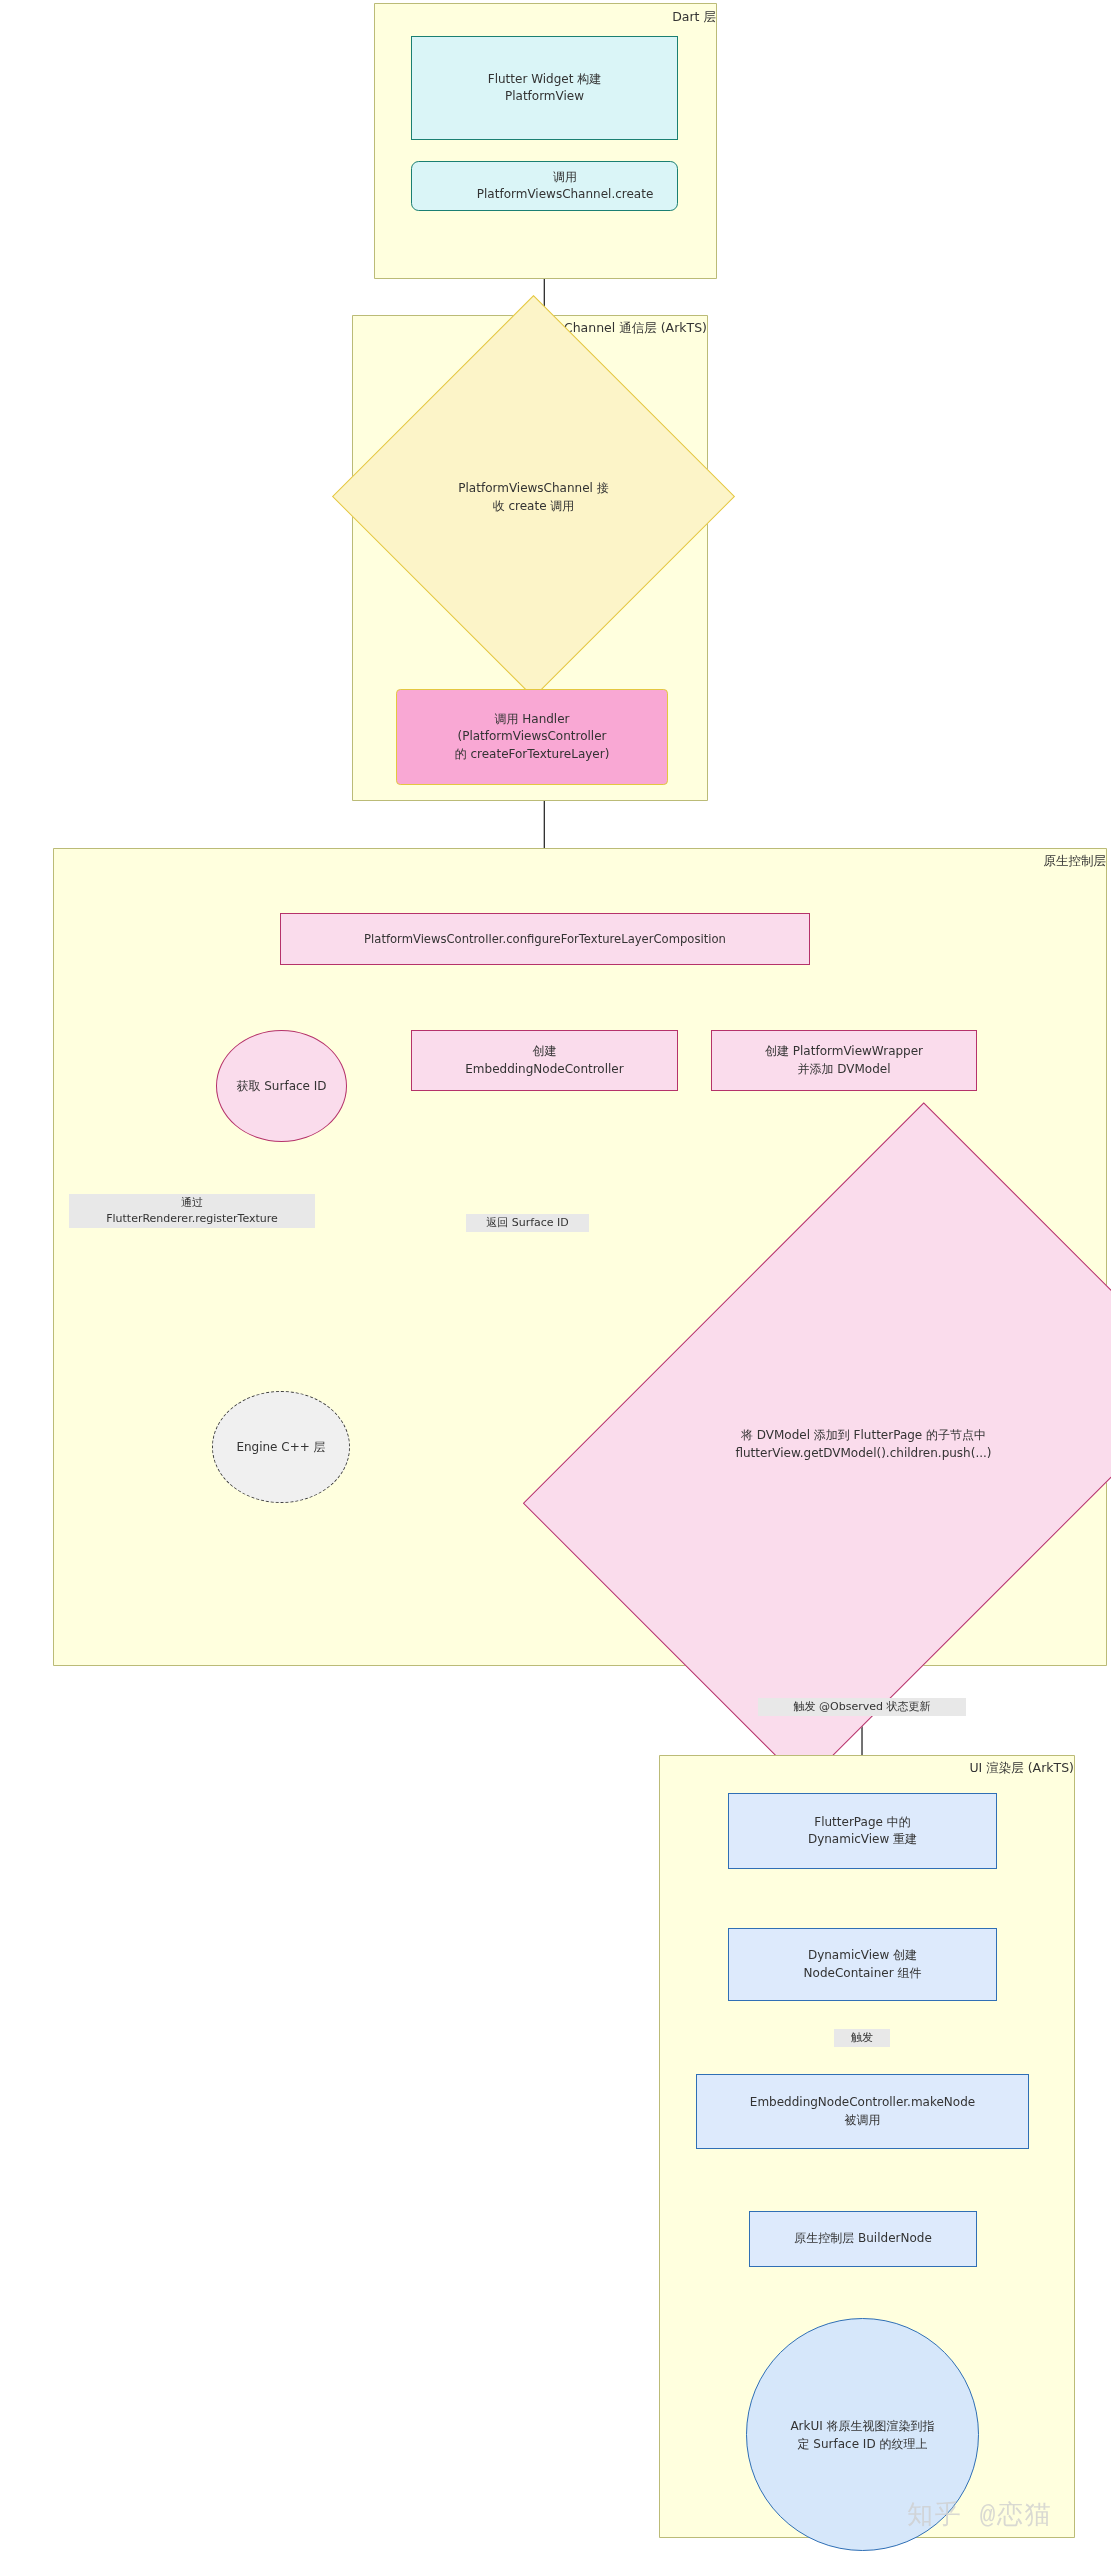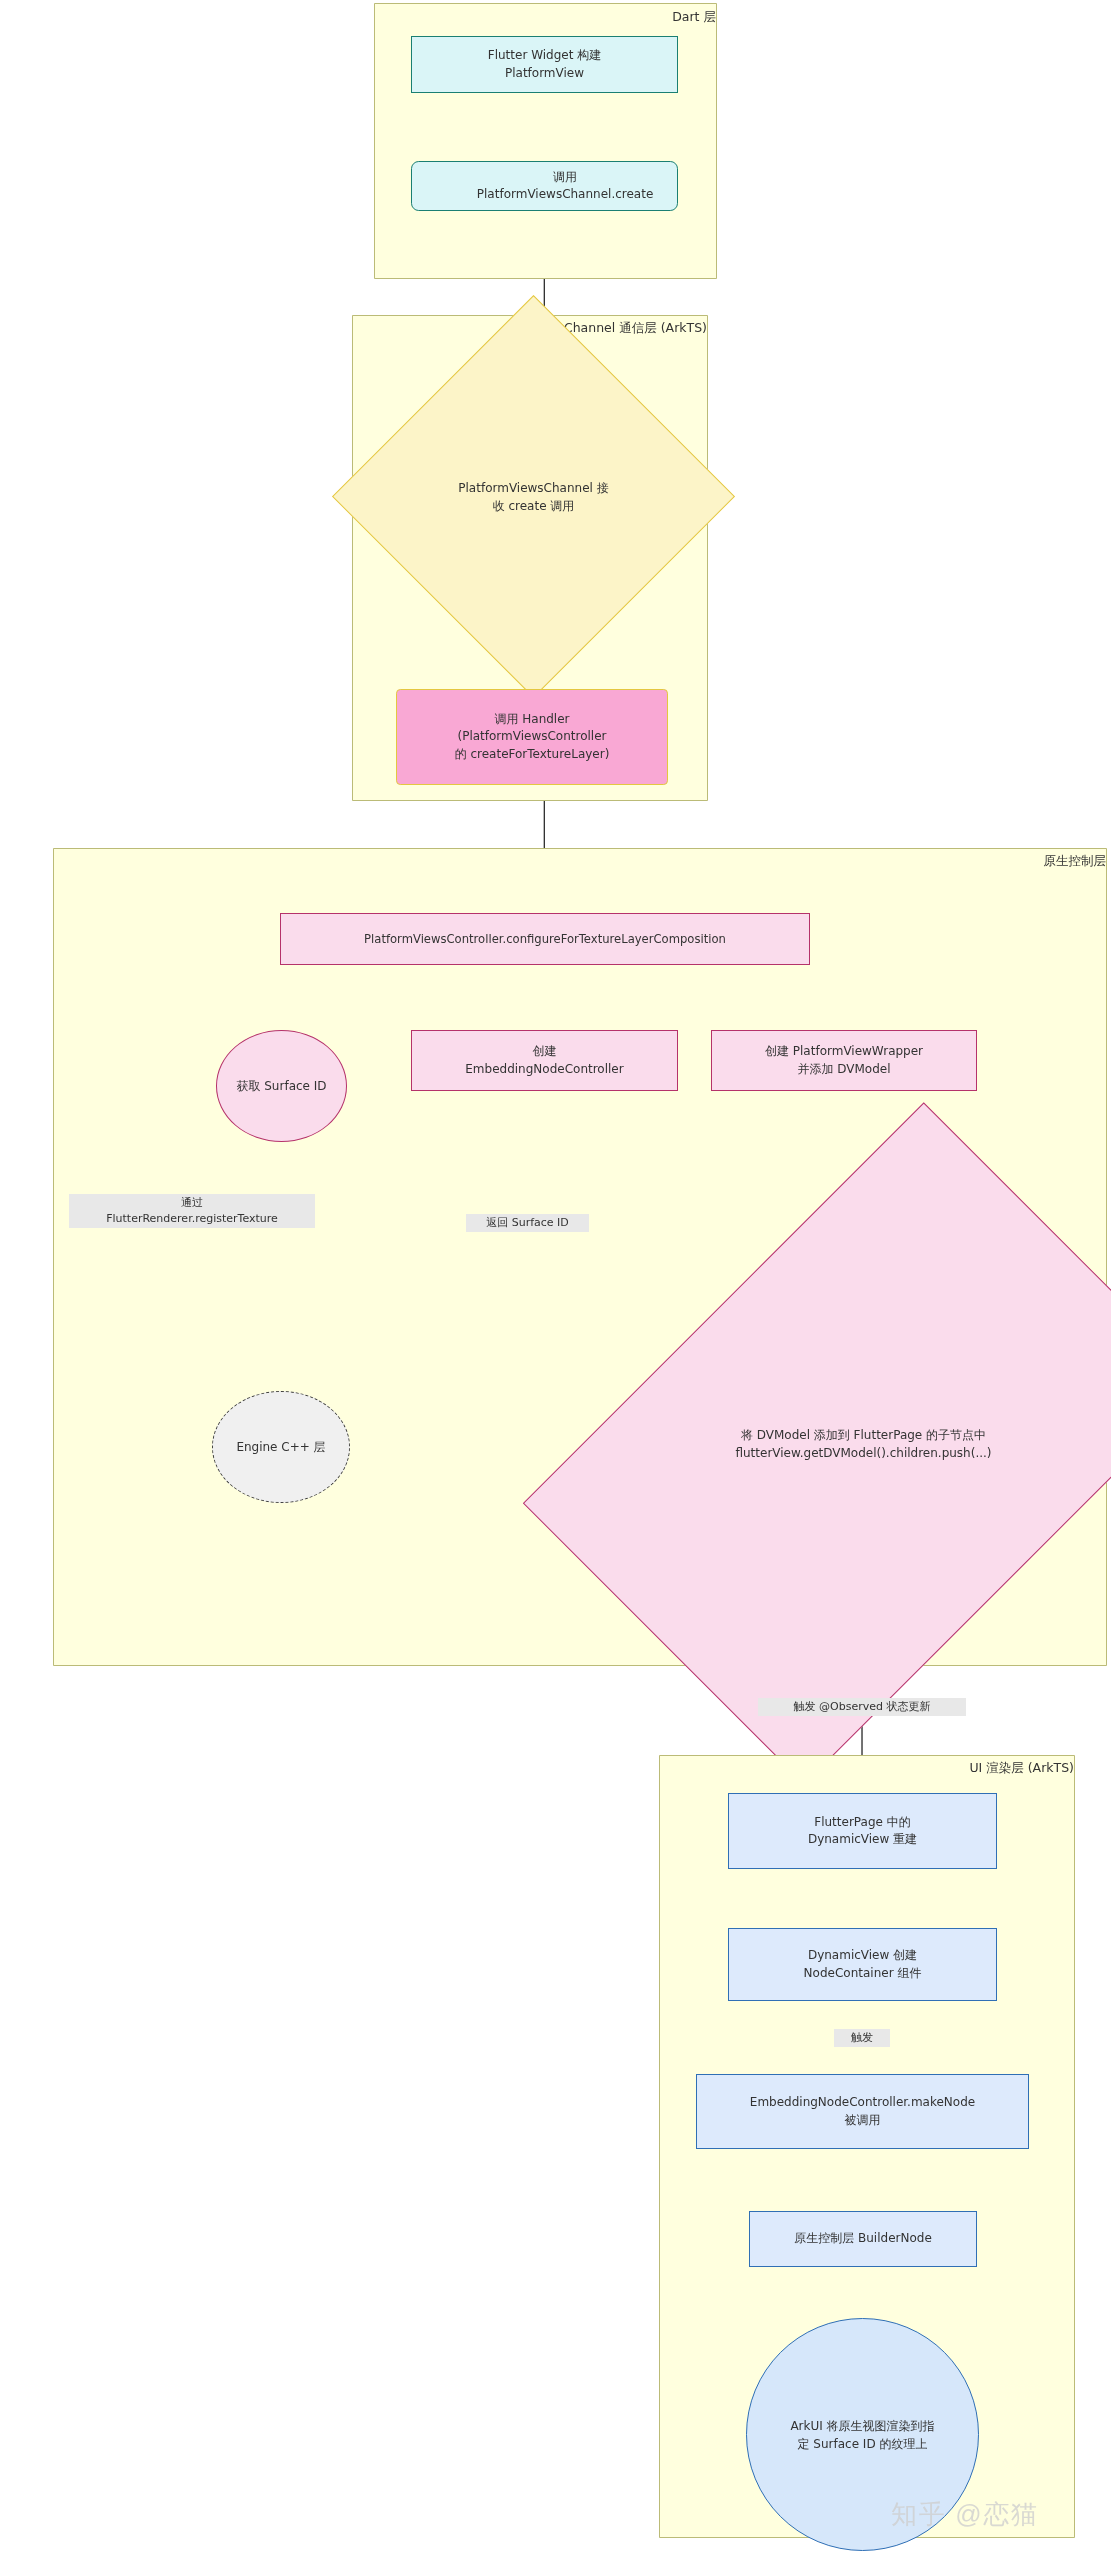--- a/index.html
+++ b/index.html
@@ -97,21 +97,22 @@
     box-sizing:border-box;
   }
 
   .watermark{
     position:absolute;
     font-size:26px;
     color:#cfcfcf;
     opacity:.78;
     letter-spacing:1.7px;
     white-space:nowrap;
-    font-family:Liberation Sans, sans-serif;
+    font-family:Liberation Mono, monospace;
+    margin-left:16px;
   }
 </style>
 </head>
 <body>
 
 <div id="stage">
 
   <svg id="wires" viewBox="0 0 1294 3000">
     <defs>
       <marker id="ah" markerWidth="10" markerHeight="10" refX="8" refY="4" orient="auto" markerUnits="userSpaceOnUse">
@@ -149,21 +150,21 @@
       <path d="M1004,2502 L1004,2575"></path>
 
       <path d="M1004,2640 L1004,2700"></path>
     </g>
   </svg>
 
   <div class="subgraph" style="left:374px;top:3.4px;width:343px;height:276px;">
     <div class="subgraph-title">Dart 层</div>
   </div>
 
-  <div class="node n-teal" style="left:411px;top:36px;width:267px;height:57px;">Flutter Widget 构建
+  <div class="node n-teal" style="left:411px;top:36px;width:267px;height:104px;">Flutter Widget 构建
 PlatformView</div>
 
   <div class="node n-teal round" style="left:411px;top:161px;width:267px;height:50px;padding-left:48px;">调用
 PlatformViewsChannel.create</div>
 
   <div class="subgraph" style="left:352px;top:315px;width:356px;height:486px;">
     <div class="subgraph-title">Channel 通信层 (ArkTS)</div>
   </div>
 
   <div class="diamond d-yellow" style="left:391px;top:354px;width:285px;height:285px;">

